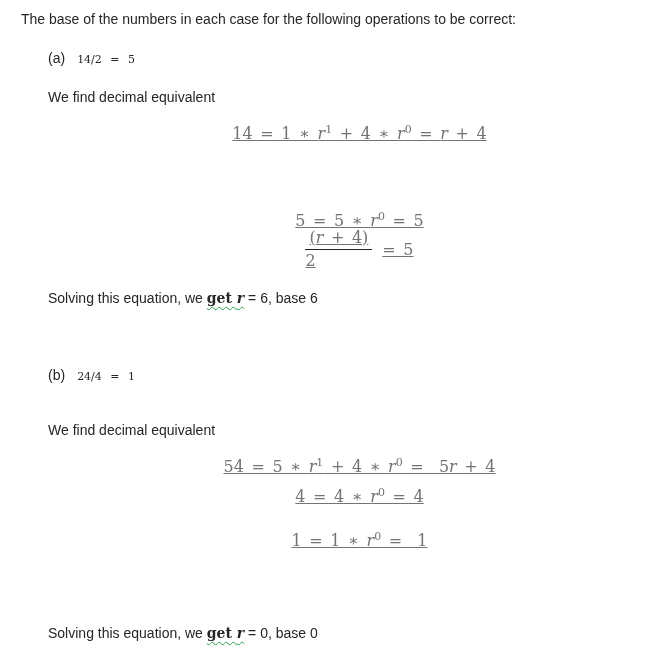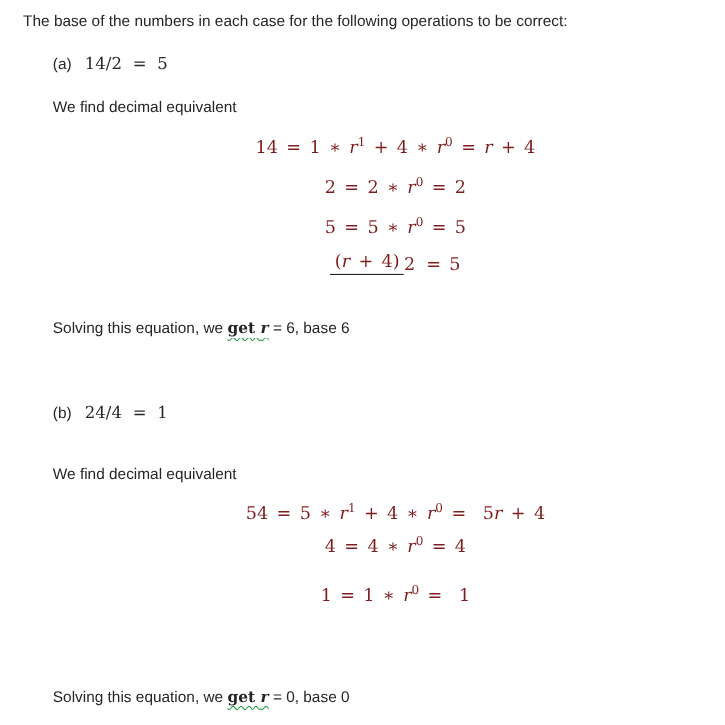--- a/index.html
+++ b/index.html
@@ -21,47 +21,49 @@
     white-space: pre-wrap;
   }
   .indent { left: 48px; }
   .plabel { margin-right: 12px; }
   .math {
     font-family: "DejaVu Serif", serif;
     font-style: normal;
   }
   .math i { font-style: italic; }
   .pexpr {
-    font-size: 15px;
+    font-size: 11px;
     word-spacing: 5px;
   }
   .eq-line {
     position: absolute;
     left: 60px;
     right: 0;
     text-align: center;
     font-family: "DejaVu Serif", serif;
     font-size: 16px;
     line-height: 19px;
-    color: #7f1d1d;
+    color: #737373;
     word-spacing: 2.5px;
     white-space: pre-wrap;
+    text-decoration: underline;
   }
   .eq-line sup, .pexpr sup {
     font-size: 11px;
     line-height: 0;
   }
   .frac-line {
     display: flex;
     justify-content: center;
     align-items: center;
   }
   .frac {
     display: inline-flex;
-    align-items: center;
+    flex-direction: column;
+    align-items: flex-start;
   }
   .frac .num {
     border-bottom: 1px solid #262626;
     padding: 0 4px 2px 4px;
   }
   .frac .den { padding-top: 1px; }
   .frac-rhs { margin-left: 10px; }
   .grammar {
     text-decoration-line: underline;
     text-decoration-style: wavy;
@@ -78,22 +80,21 @@
 
 <div class="page">
 
   <div class="line" style="top:11px">The base of the numbers in each case for the following operations to be correct:</div>
 
   <div class="line indent" style="top:50px"><span class="plabel">(a)</span><span class="math pexpr">14/2 = 5</span></div>
 
   <div class="line indent" style="top:89px">We find decimal equivalent</div>
 
   <div class="eq-line math" style="top:124px">14 = 1 ∗ <i>r</i><sup>1</sup> + 4 ∗ <i>r</i><sup>0</sup> = <i>r</i> + 4</div>
-  <div class="eq-line math" style="top:160px">2 = 2 ∗ <i>r</i><sup>0</sup> = 2</div>
-  <div class="eq-line math" style="top:197px">5 = 5 ∗ <i>r</i><sup>0</sup> = 5</div>
+  <div class="eq-line math" style="top:211px">5 = 5 ∗ <i>r</i><sup>0</sup> = 5</div>
 
   <div class="eq-line frac-line" style="top:228px"><span class="frac"><span class="num math">(<i>r</i> + 4)</span><span class="den math">2</span></span><span class="frac-rhs math">= 5</span></div>
 
   <div class="line indent conclusion" style="top:290px"><span>Solving this equation, we </span><span class="grammar math">get <i>r</i></span><span class="mathish"> = 6, base 6</span></div>
 
   <div class="line indent" style="top:367px"><span class="plabel">(b)</span><span class="math pexpr">24/4 = 1</span></div>
 
   <div class="line indent" style="top:422px">We find decimal equivalent</div>
 
   <div class="eq-line math" style="top:457px">54 = 5 ∗ <i>r</i><sup>1</sup> + 4 ∗ <i>r</i><sup>0</sup> =  5<i>r</i> + 4</div>

